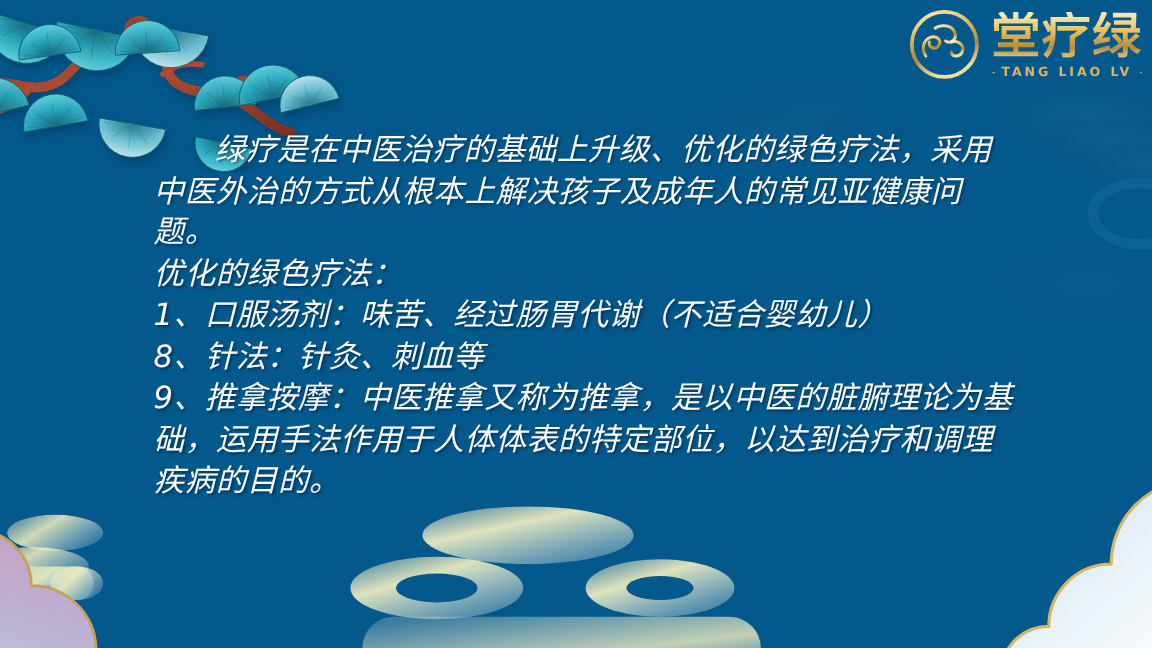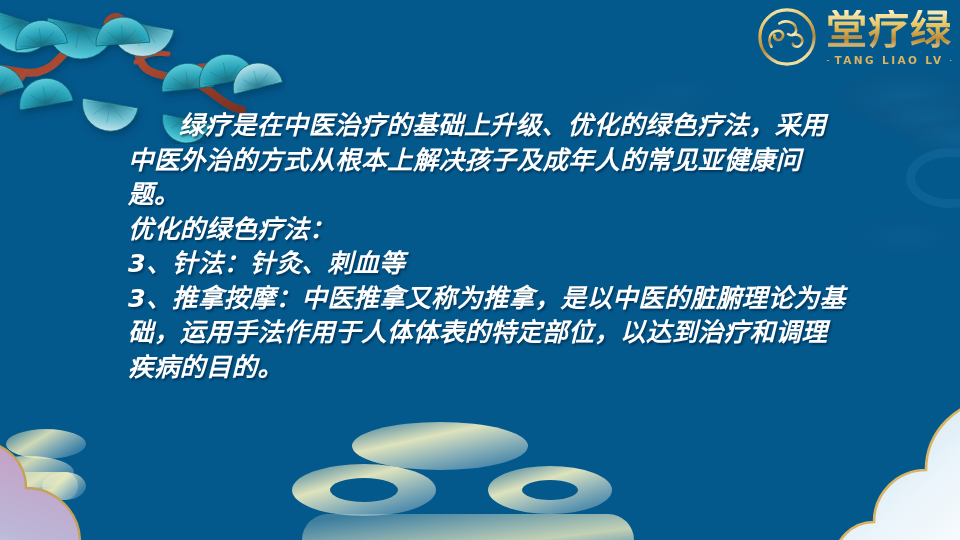--- a/index.html
+++ b/index.html
@@ -113,21 +113,20 @@
     font-size: 25.5px;
     line-height: 34.5px;
     font-weight: 400;
     font-style: italic;
     letter-spacing: 0.4px;
     text-shadow: 1.5px 1.5px 2px rgba(0, 30, 55, 0.55);
     font-family: "DejaVu Sans", "Liberation Sans", sans-serif;
   }
   .copy p {
     margin: 0;
-    font-weight: bold;
   }
   .copy .para-indent {
     text-indent: 2em;
   }
 
   
   .cloud-bl {
     position: absolute;
     left: -116px;
     bottom: -82px;
@@ -399,22 +398,23 @@
         <span class="logo-rule"></span>
         <span class="logo-en">TANG LIAO LV</span>
         <span class="logo-rule right"></span>
       </div>
     </div>
   </div>
 
   <div class="copy">
     <p class="para-indent">绿疗是在中医治疗的基础上升级、优化的绿色疗法，采用中医外治的方式从根本上解决孩子及成年人的常见亚健康问题。</p>
     <p>优化的绿色疗法：</p>
-    <p>3、针法：针灸、刺血等</p>
-    <p>3、推拿按摩：中医推拿又称为推拿，是以中医的脏腑理论为基础，运用手法作用于人体体表的特定部位，以达到治疗和调理疾病的目的。</p>
+    <p>1、口服汤剂：味苦、经过肠胃代谢（不适合婴幼儿）</p>
+    <p>8、针法：针灸、刺血等</p>
+    <p>9、推拿按摩：中医推拿又称为推拿，是以中医的脏腑理论为基础，运用手法作用于人体体表的特定部位，以达到治疗和调理疾病的目的。</p>
   </div>
 
   <div class="xy-left">
     <svg viewBox="0 0 190 110" width="190" height="110" aria-hidden="true">
       <defs>
         <linearGradient id="xyL" x1="0" y1="0" x2="1" y2="0.6">
           <stop offset="0%" stop-color="#eef2c6" stop-opacity="0.18"></stop>
           <stop offset="45%" stop-color="#f3efbe" stop-opacity="0.85"></stop>
           <stop offset="100%" stop-color="#cfe6e9" stop-opacity="0.25"></stop>
         </linearGradient>

